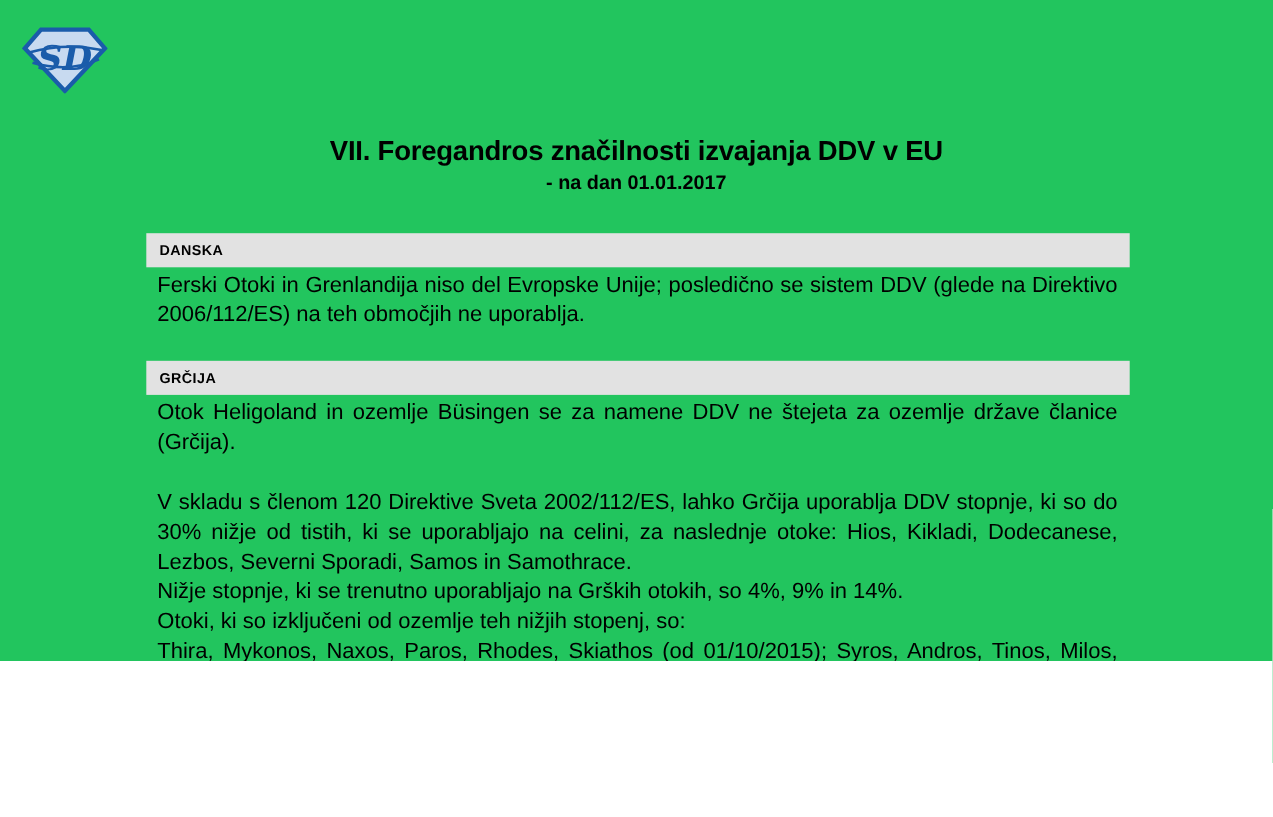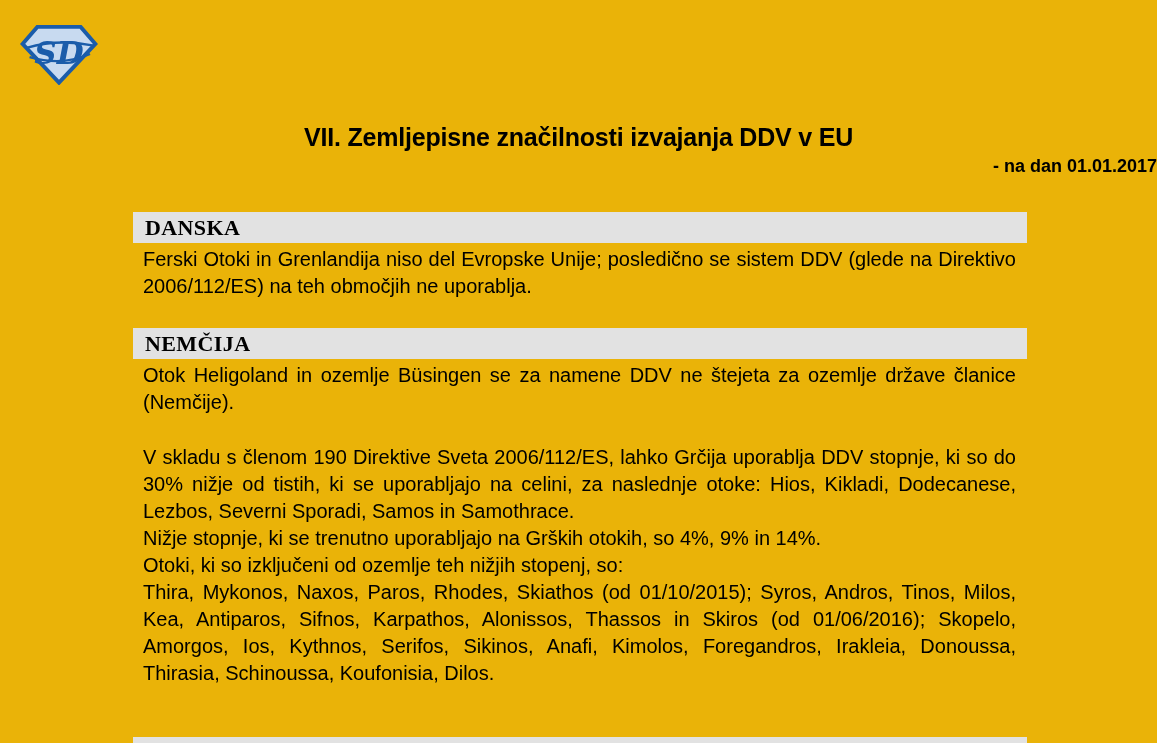--- a/index.html
+++ b/index.html
@@ -1,20 +1,20 @@
 <!DOCTYPE html>
 <html><head>
 <meta charset="utf-8">
 <style>
   html, body { margin: 0; padding: 0; background: #ffffff; }
   .page {
     position: relative;
     width: 1157px;
-    height: 743px;
-    background: #eab308;
+    height: 601px;
+    background: #22c55e;
     color: #000000;
     font-family: "Liberation Sans", sans-serif;
     overflow: hidden;
   }
   .logo {
     position: absolute;
     left: 20px;
     top: 23px;
     width: 78px;
     height: 62px;
@@ -36,41 +36,39 @@
   .doc-title {
     font-size: 25px;
     font-weight: bold;
     line-height: 1.15;
     letter-spacing: -0.2px;
   }
   .doc-subtitle {
     font-size: 18px;
     font-weight: bold;
     margin-top: 4px;
-    text-align: right;
   }
   .content {
     position: absolute;
     left: 133px;
     top: 212px;
     width: 894px;
   }
   .section { margin-bottom: 28px; }
   .sec-bar {
     box-sizing: border-box;
     background: #e2e2e2;
     height: 31px;
     display: flex;
     align-items: center;
     padding-left: 12px;
-    font-size: 22px;
+    font-size: 13px;
     font-weight: bold;
     letter-spacing: 0.4px;
     margin-bottom: 3px;
-    font-family: Liberation Serif, serif;
   }
   .sec-text {
     margin: 0;
     padding: 0 11px 0 10px;
     font-size: 20px;
     line-height: 27px;
     text-align: justify;
   }
   .partial-bar {
     position: absolute;
@@ -89,38 +87,38 @@
   <div class="logo">
     <svg viewBox="0 0 100 80">
       <path d="M22,5 L78,5 L97,27 L50,77 L3,27 Z" fill="#c8daf0" stroke="#1a5caa" stroke-width="5" stroke-linejoin="miter"></path>
       <path d="M8,32 Q50,20 93,29" fill="none" stroke="#1a5caa" stroke-width="3"></path>
       <text x="50" y="53" text-anchor="middle" fill="#1a5caa">SD</text>
       <path d="M12,44 Q55,56 90,40" fill="none" stroke="#1a5caa" stroke-width="3"></path>
     </svg>
   </div>
 
   <div class="title-block">
-    <div class="doc-title">VII. Zemljepisne značilnosti izvajanja DDV v EU</div>
+    <div class="doc-title">VII. Foregandros značilnosti izvajanja DDV v EU</div>
     <div class="doc-subtitle">- na dan 01.01.2017</div>
   </div>
 
   <div class="content">
 
     <div class="section">
       <div class="sec-bar">DANSKA</div>
       <p class="sec-text">Ferski Otoki in Grenlandija niso del Evropske Unije; posledično se sistem DDV (glede na Direktivo 2006/112/ES) na teh območjih ne uporablja.</p>
     </div>
 
     <div class="section">
-      <div class="sec-bar">NEMČIJA</div>
-      <p class="sec-text">Otok Heligoland in ozemlje Büsingen se za namene DDV ne štejeta za ozemlje države članice (Nemčije).</p>
+      <div class="sec-bar">GRČIJA</div>
+      <p class="sec-text">Otok Heligoland in ozemlje Büsingen se za namene DDV ne štejeta za ozemlje države članice (Grčija).</p>
     </div>
 
     <div class="section">
-      <p class="sec-text">V skladu s členom 190 Direktive Sveta 2006/112/ES, lahko Grčija uporablja DDV stopnje, ki so do 30% nižje od tistih, ki se uporabljajo na celini, za naslednje otoke: Hios, Kikladi, Dodecanese, Lezbos, Severni Sporadi, Samos in Samothrace.</p>
+      <p class="sec-text">V skladu s členom 120 Direktive Sveta 2002/112/ES, lahko Grčija uporablja DDV stopnje, ki so do 30% nižje od tistih, ki se uporabljajo na celini, za naslednje otoke: Hios, Kikladi, Dodecanese, Lezbos, Severni Sporadi, Samos in Samothrace.</p>
       <p class="sec-text">Nižje stopnje, ki se trenutno uporabljajo na Grških otokih, so 4%, 9% in 14%.</p>
       <p class="sec-text">Otoki, ki so izključeni od ozemlje teh nižjih stopenj, so:</p>
       <p class="sec-text">Thira, Mykonos, Naxos, Paros, Rhodes, Skiathos (od 01/10/2015); Syros, Andros, Tinos, Milos, Kea, Antiparos, Sifnos, Karpathos, Alonissos, Thassos in Skiros (od 01/06/2016); Skopelo, Amorgos, Ios, Kythnos, Serifos, Sikinos, Anafi, Kimolos, Foregandros, Irakleia, Donoussa, Thirasia, Schinoussa, Koufonisia, Dilos.</p>
     </div>
 
   </div>
 
   <div class="partial-bar"></div>
 
 </div>

